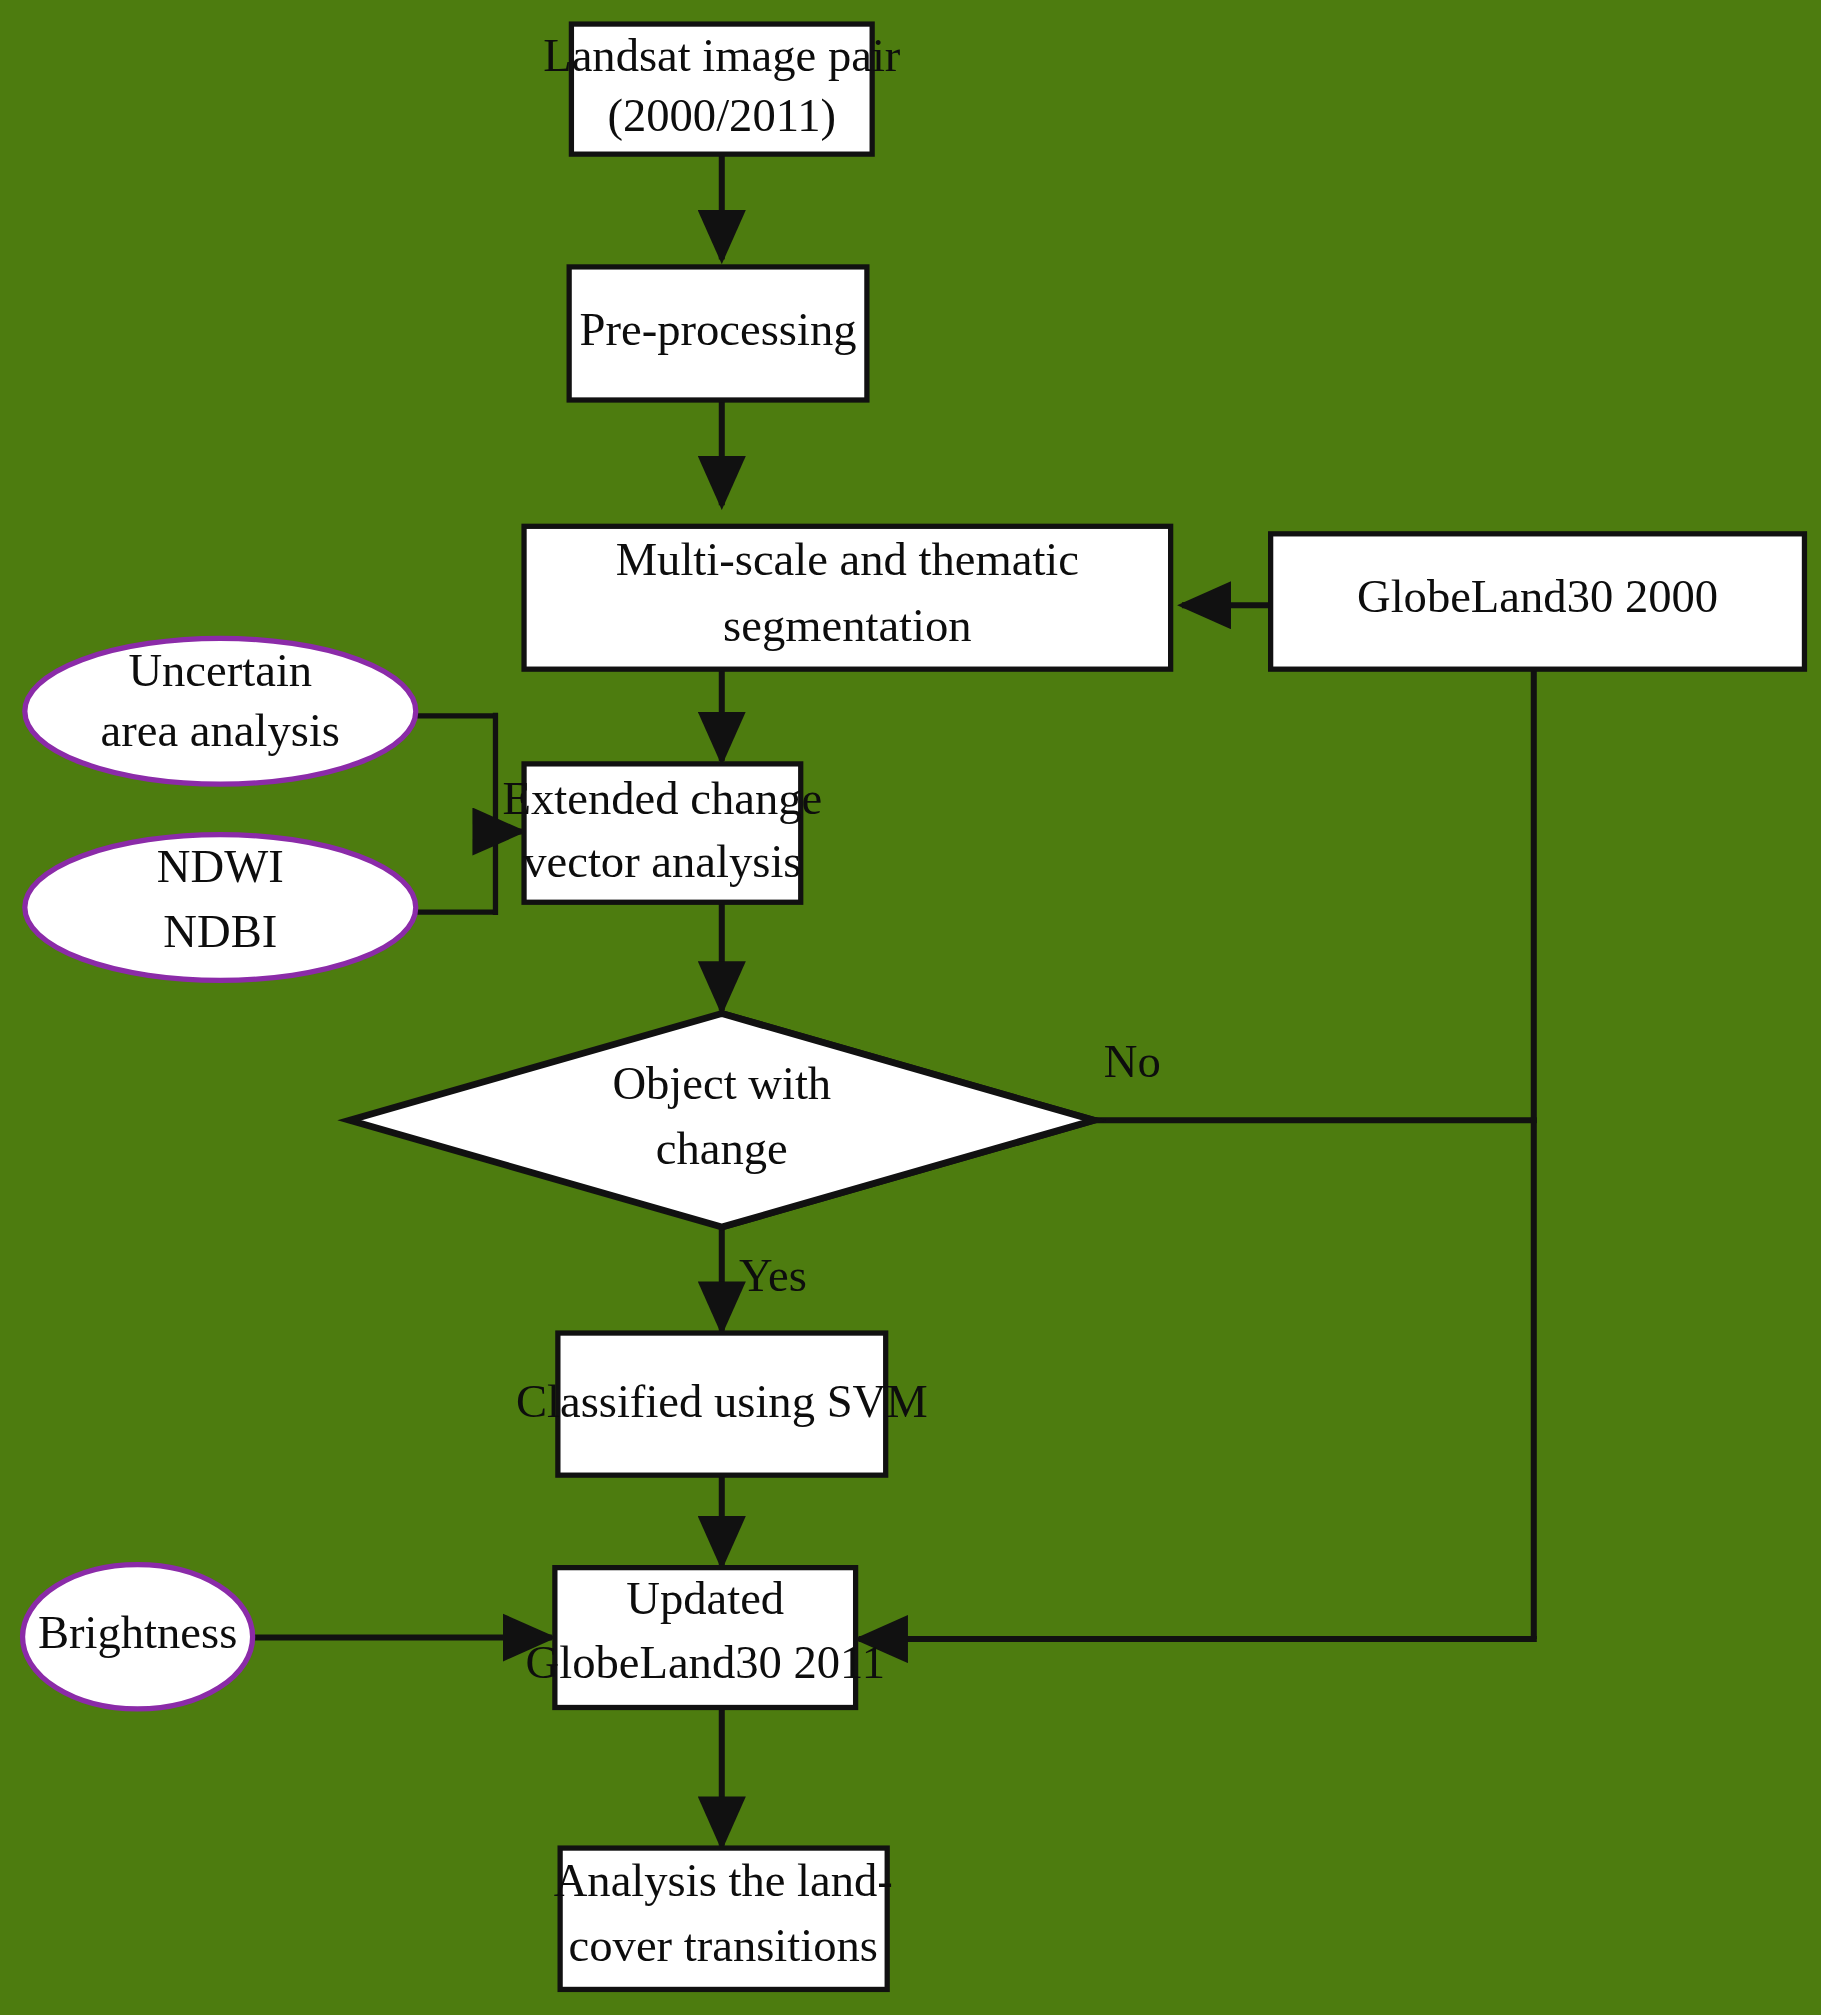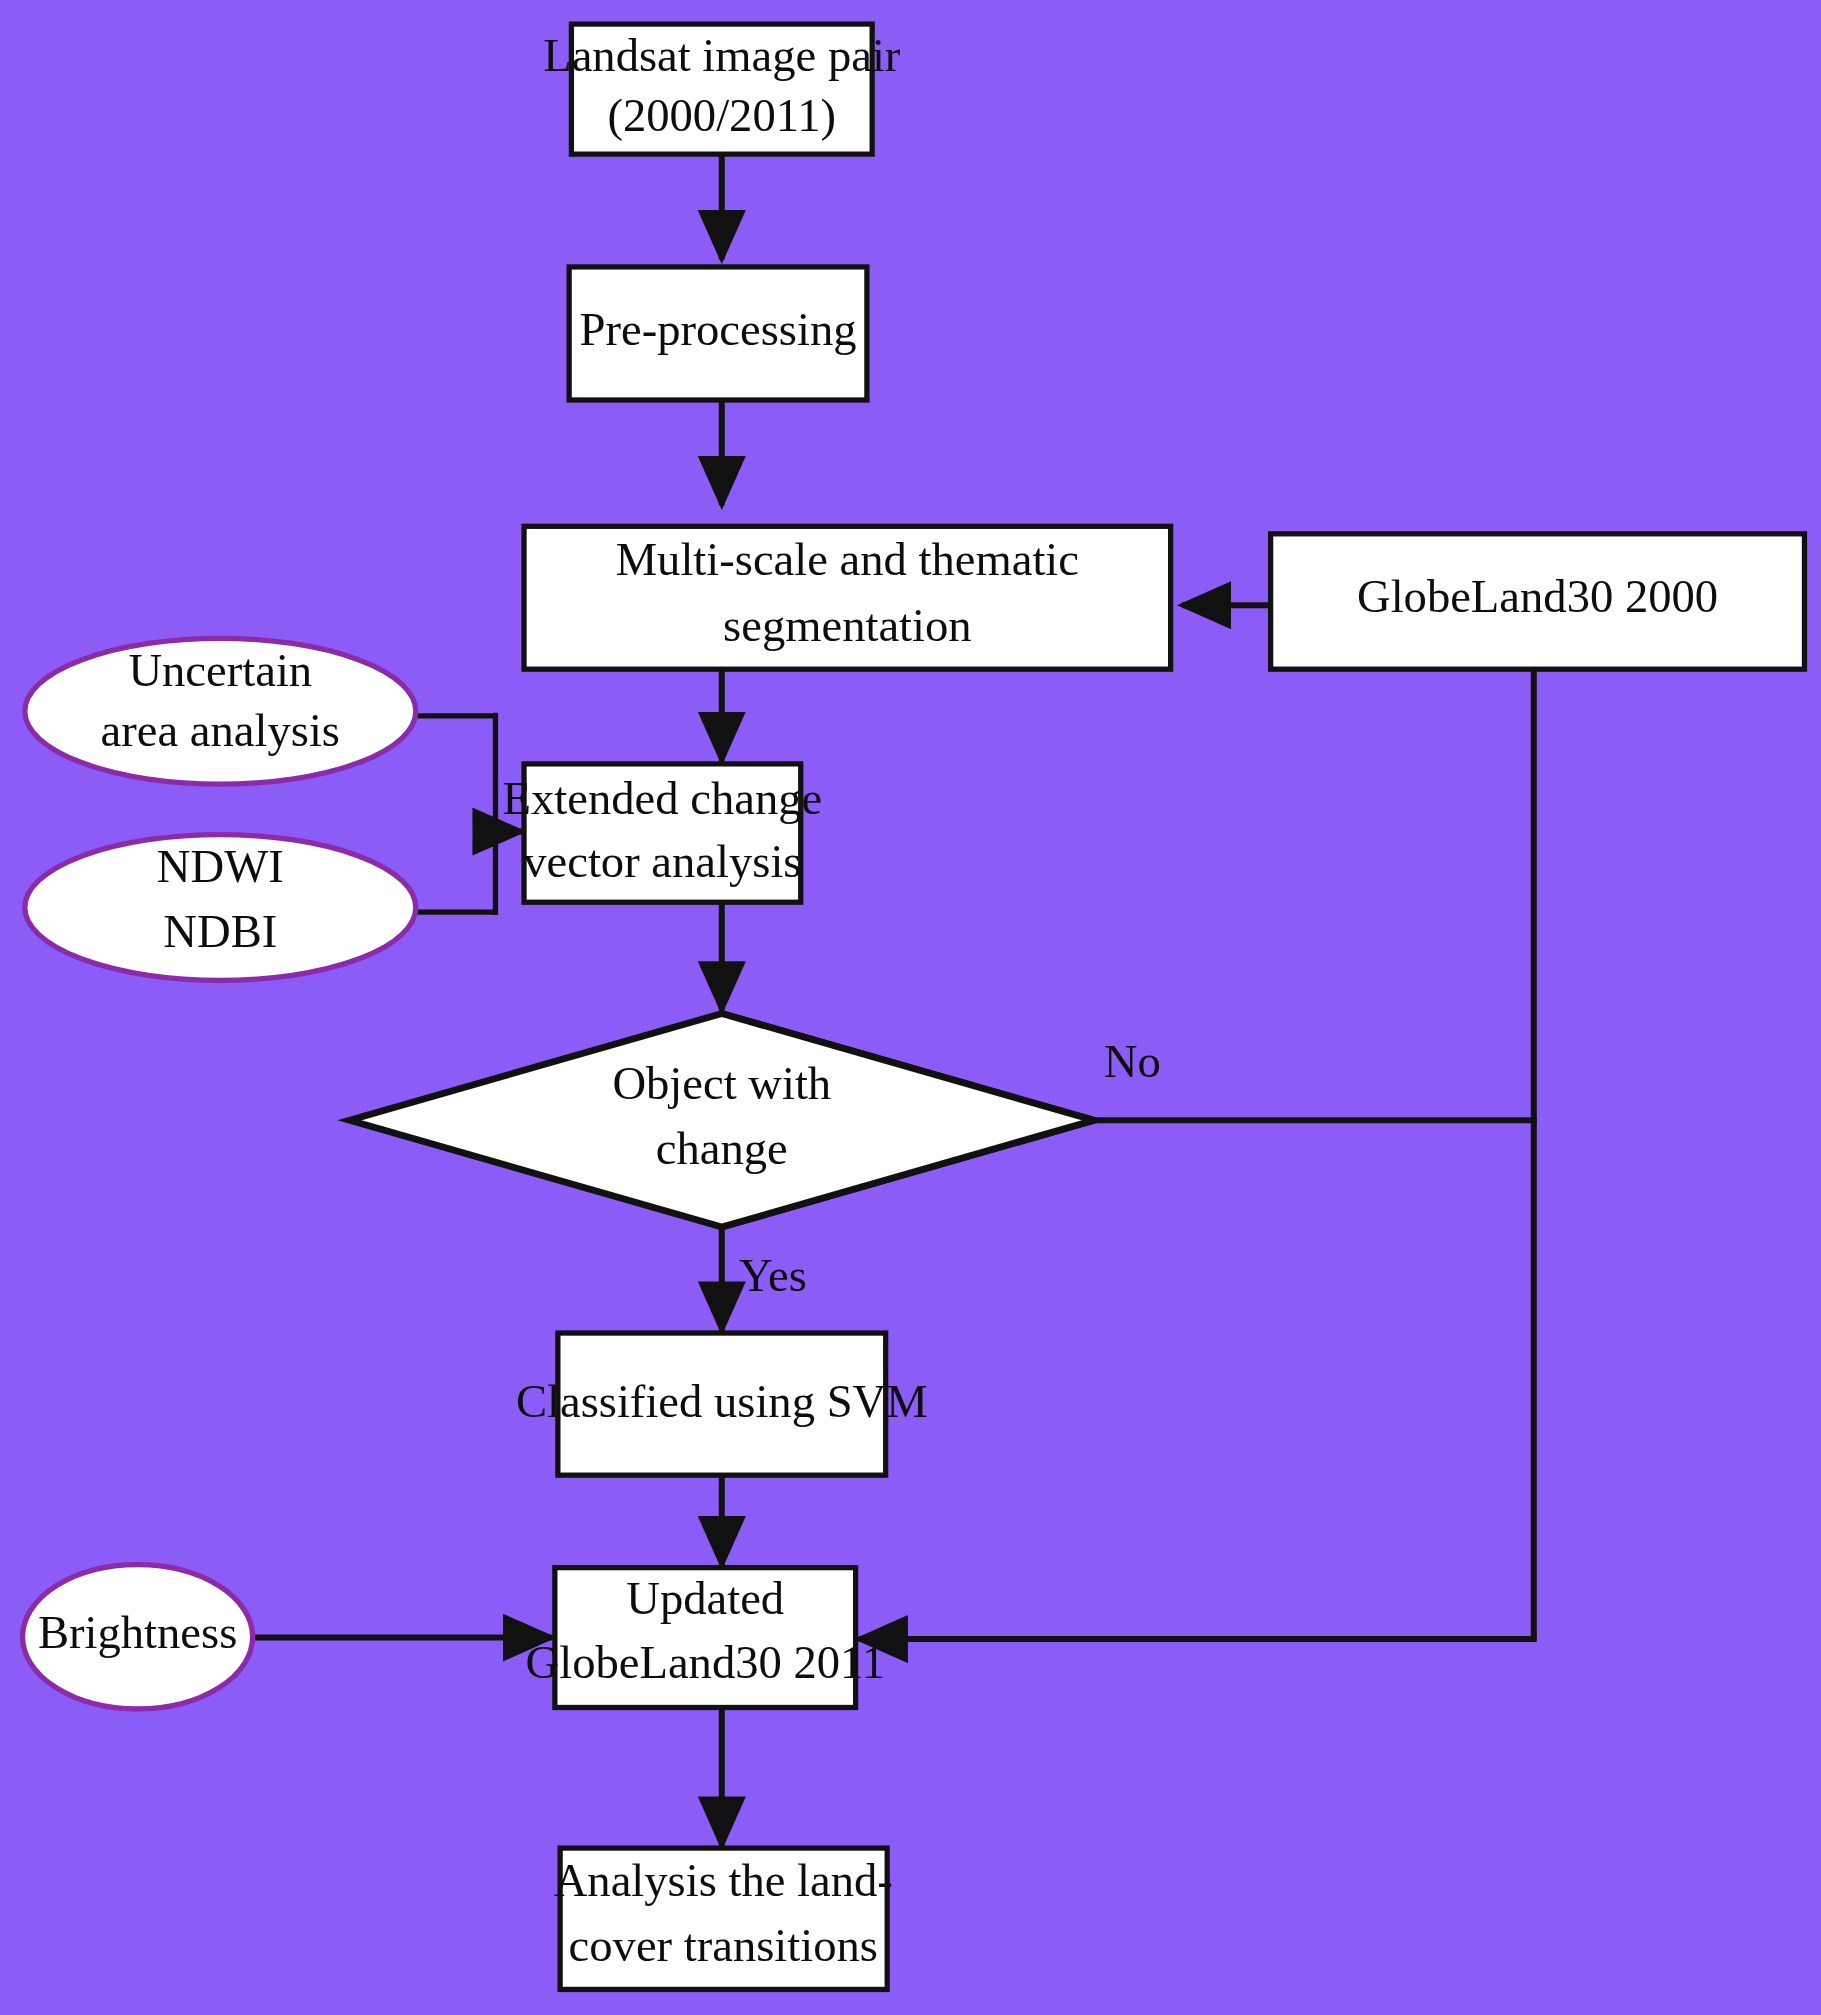--- a/index.html
+++ b/index.html
@@ -1,17 +1,17 @@
 <!DOCTYPE html>
 <html style="font-size:12px"><head>
 <meta charset="utf-8">
 <style>
   html,body{margin:0;padding:0;background:#ffffff;}
   body{font-family:"Liberation Serif", serif;}
-  #stage{position:relative;width:1821px;height:2015px;background:#8b5cf6;overflow:hidden;}
+  #stage{position:relative;width:1821px;height:2015px;background:#4d7c0f;overflow:hidden;}
   svg{display:block;width:1821px;height:2015px;}
   .node-box{fill:#ffffff;stroke:#111111;stroke-width:7;}
   .node-diamond{fill:#ffffff;stroke:#111111;stroke-width:9;}
   .node-ellipse{fill:#ffffff;stroke:#8B2BA8;stroke-width:7;}
   .conn{stroke:#111111;stroke-width:8;fill:none;}
   .conn-thin{stroke:#111111;stroke-width:7;fill:none;}
   .node-text{font-family:"Liberation Serif", serif;font-size:62px;fill:#0d0d0d;text-anchor:middle;dominant-baseline:middle;}
   .edge-label{font-family:"Liberation Serif", serif;font-size:62px;fill:#0d0d0d;text-anchor:start;dominant-baseline:middle;}
 </style>
 </head>

